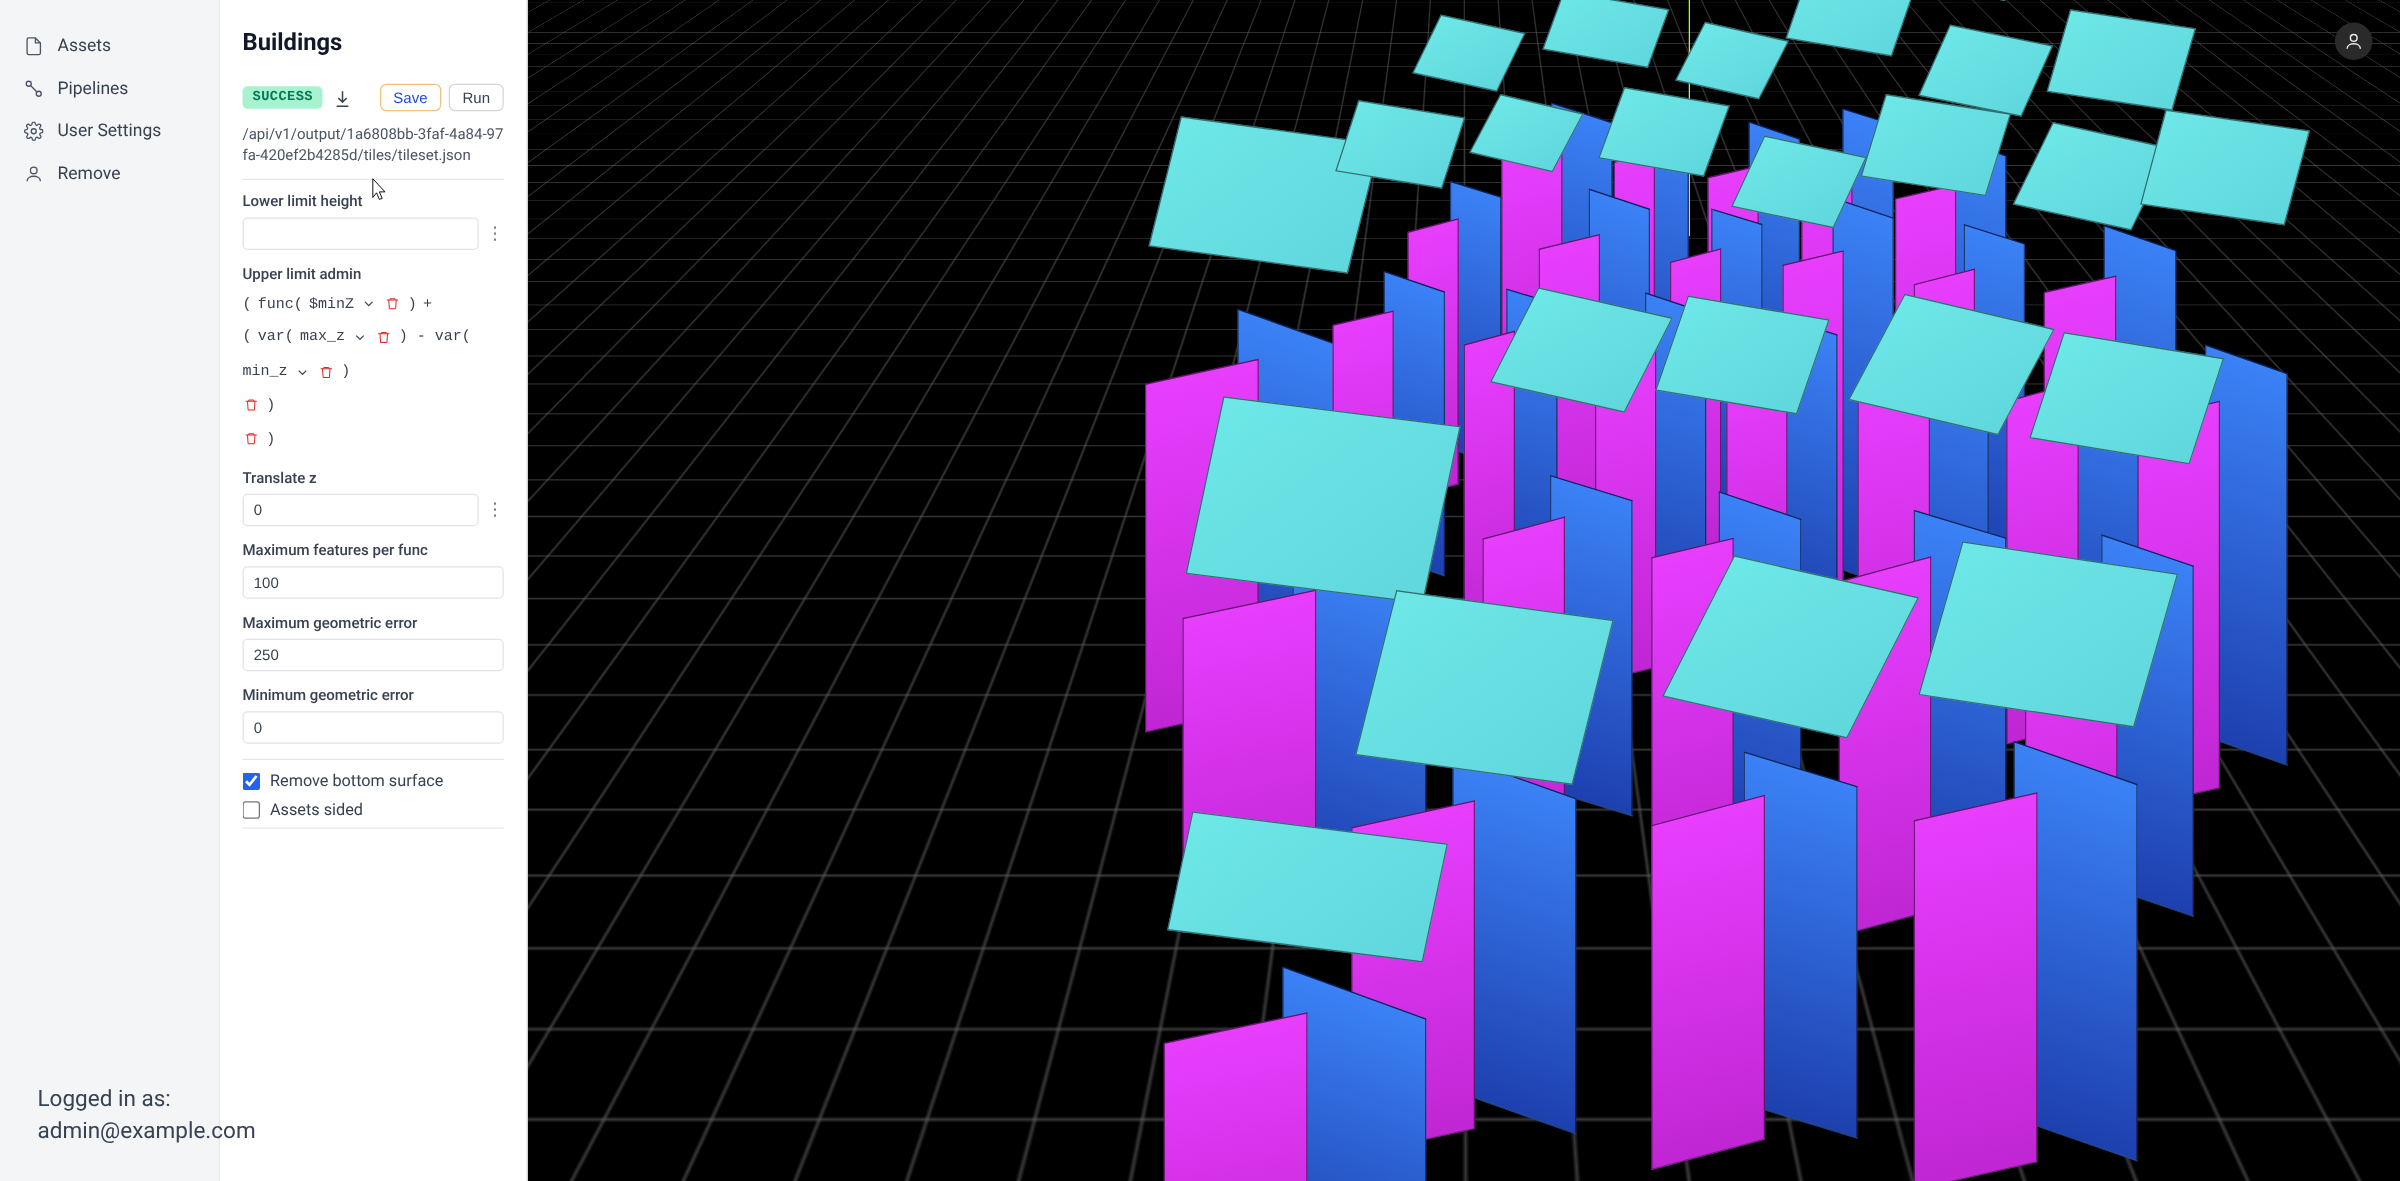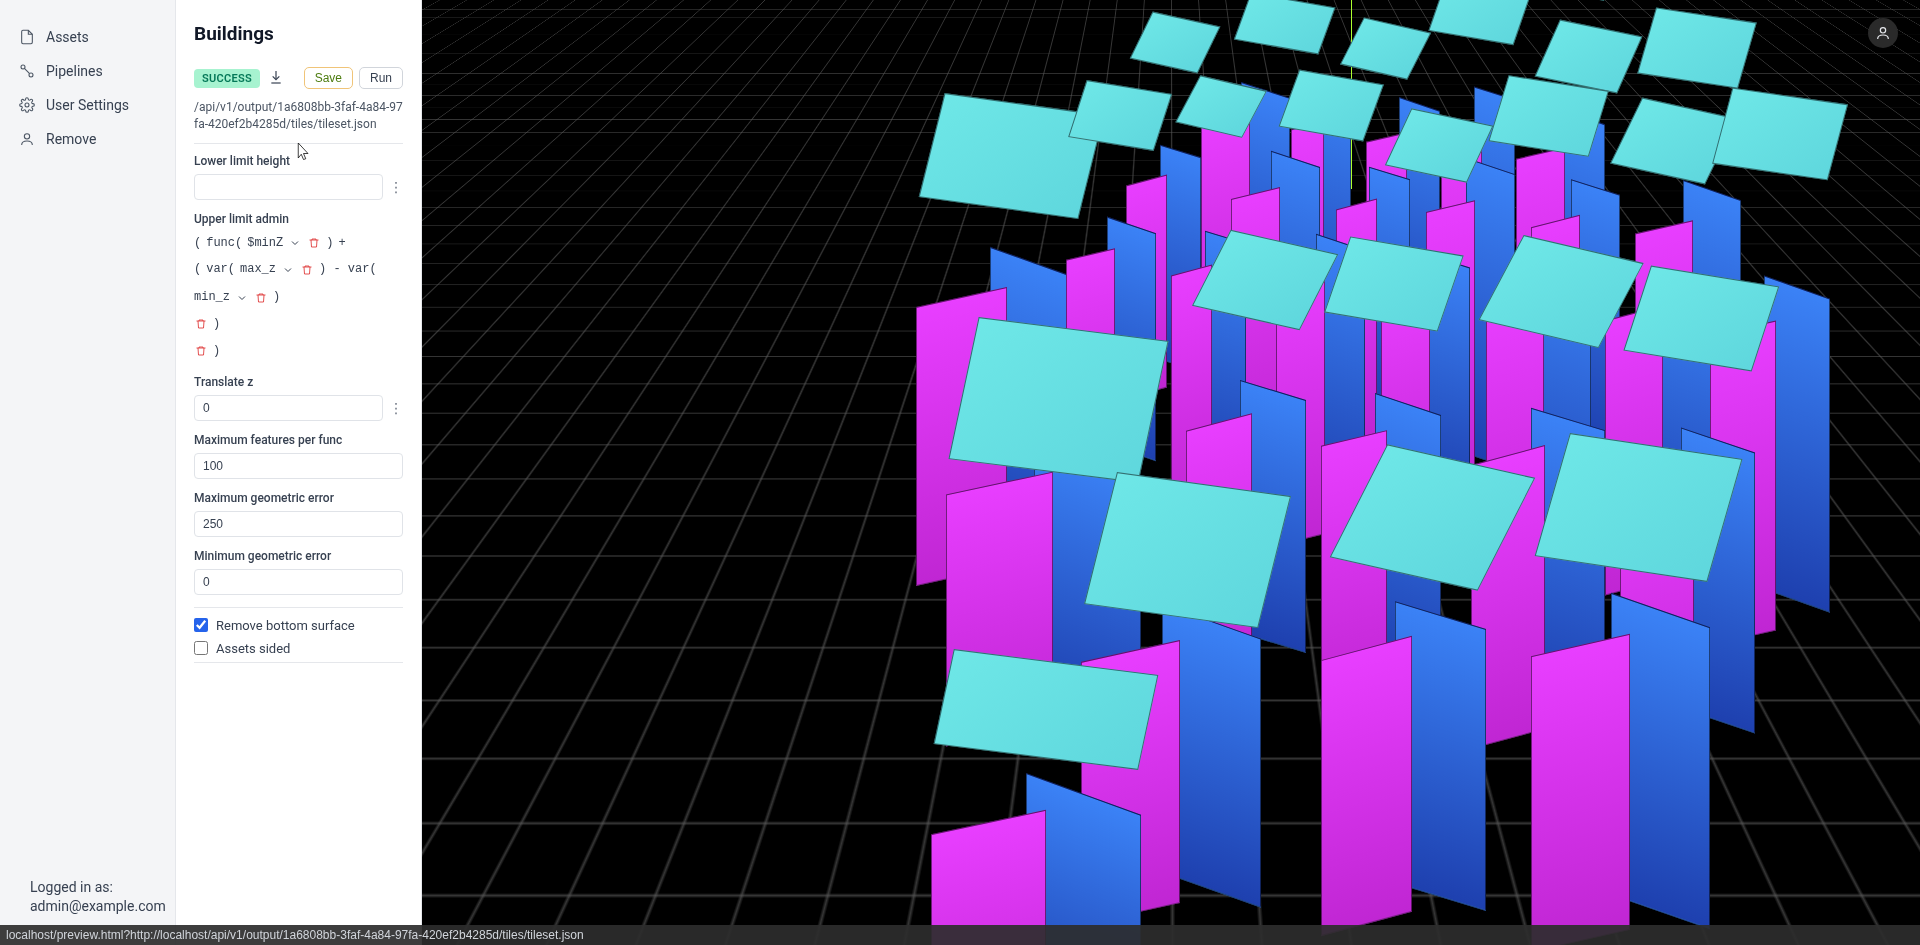--- a/index.html
+++ b/index.html
@@ -3,31 +3,31 @@
 <meta charset="utf-8">
 <style>
   * { box-sizing: border-box; margin: 0; padding: 0; }
   html, body { height: 100%; width: 100%; overflow: hidden; font-family: -apple-system, BlinkMacSystemFont, "Segoe UI", Roboto, Helvetica, Arial, sans-serif; font-size: 13px; color: #222; }
   .app { display: flex; height: 100%; position: relative; }
   .sidebar { width: 176px; background: #f4f5f7; border-right: 1px solid #e5e7eb; display: flex; flex-direction: column; padding: 20px 0 16px 0; z-index: 3; }
   .nav { flex: 1; }
   .nav-item { display: flex; align-items: center; gap: 10px; padding: 8px 18px; color: #374151; cursor: pointer; font-size: 14px; }
   .nav-item .icon { width: 18px; height: 18px; display: flex; align-items: center; justify-content: center; color: #4b5563; }
   .nav-item .icon svg { width: 16px; height: 16px; stroke: currentColor; stroke-width: 1.6; fill: none; }
-  .login-info { padding: 0 20px 12px 30px; font-size: 14px; color: #374151; line-height: 1.4; }
+  .login-info { padding: 0 20px 12px 30px; font-size: 18px; color: #374151; line-height: 1.4; }
   .panel { width: 246px; background: #fff; border-right: 1px solid #e5e7eb; padding: 22px 18px 18px 18px; overflow-y: auto; z-index: 2; }
   .panel h2 { font-size: 19px; font-weight: 700; margin-bottom: 22px; color: #111827; }
   .panel-actions { display: flex; align-items: center; justify-content: space-between; margin-bottom: 10px; gap: 6px; }
-  .left-actions { display: flex; align-items: flex-start; gap: 8px; }
+  .left-actions { display: flex; align-items: flex-end; gap: 8px; font-family: Liberation Mono, monospace; }
   .badge-success { background: #a7f3d0; color: #047857; font-size: 11px; font-weight: 600; padding: 3px 8px; border-radius: 4px; letter-spacing: 0.3px; }
   .dl-icon { width: 16px; height: 16px; cursor: pointer; }
   .dl-icon svg { width: 16px; height: 16px; stroke: #374151; stroke-width: 1.8; fill: none; }
   .right-actions { display: flex; align-items: center; gap: 6px; }
   .btn { font-size: 12px; padding: 3px 10px; border-radius: 5px; border: 1px solid #d1d5db; background: #fff; cursor: pointer; color: #374151; }
-  .btn-save { color: #4d7c0f; border-color: #f0c478; }
+  .btn-save { color: #1d4ed8; border-color: #f0c478; }
   .api-path { font-size: 12px; color: #4b5563; line-height: 1.4; word-break: break-all; margin-bottom: 10px; cursor: pointer; }
   .divider { border: none; border-top: 1px solid #e5e7eb; margin: 6px 0 10px 0; }
   .form-group { margin-bottom: 12px; }
   .form-label { display: block; font-size: 12px; color: #374151; margin-bottom: 6px; font-weight: 500; }
   .input-row { display: flex; align-items: center; gap: 6px; }
   .text-input { flex: 1; height: 26px; border: 1px solid #e0e3e8; border-radius: 4px; padding: 0 8px; font-size: 12px; background: #fff; color: #374151; }
   .ellipsis-btn { width: 14px; text-align: center; color: #6b7280; font-size: 14px; cursor: pointer; line-height: 1; user-select: none; }
   .expr-block { font-family: "Courier New", monospace; font-size: 12px; color: #374151; line-height: 1.9; }
   .expr-line { display: flex; align-items: center; gap: 5px; margin-bottom: 4px; flex-wrap: wrap; }
   .tok-mono { font-family: "Courier New", monospace; font-size: 12px; }
@@ -342,16 +342,13 @@
         </svg>
     </div>
   </div>
 
   <div class="cursor">
     <svg viewBox="0 0 24 28">
         <path d="M7 2v20l4-5 3 7 3-1-3-7h6z" fill="#fff" stroke="#000" stroke-width="1"></path>
       </svg>
   </div>
 
-  <div class="status-bar">
-    <span>localhost/preview.html?http://localhost/api/v1/output/1a6808bb-3faf-4a84-97fa-420ef2b4285d/tiles/tileset.json</span>
-  </div>
 </div>
 
 </body></html>

